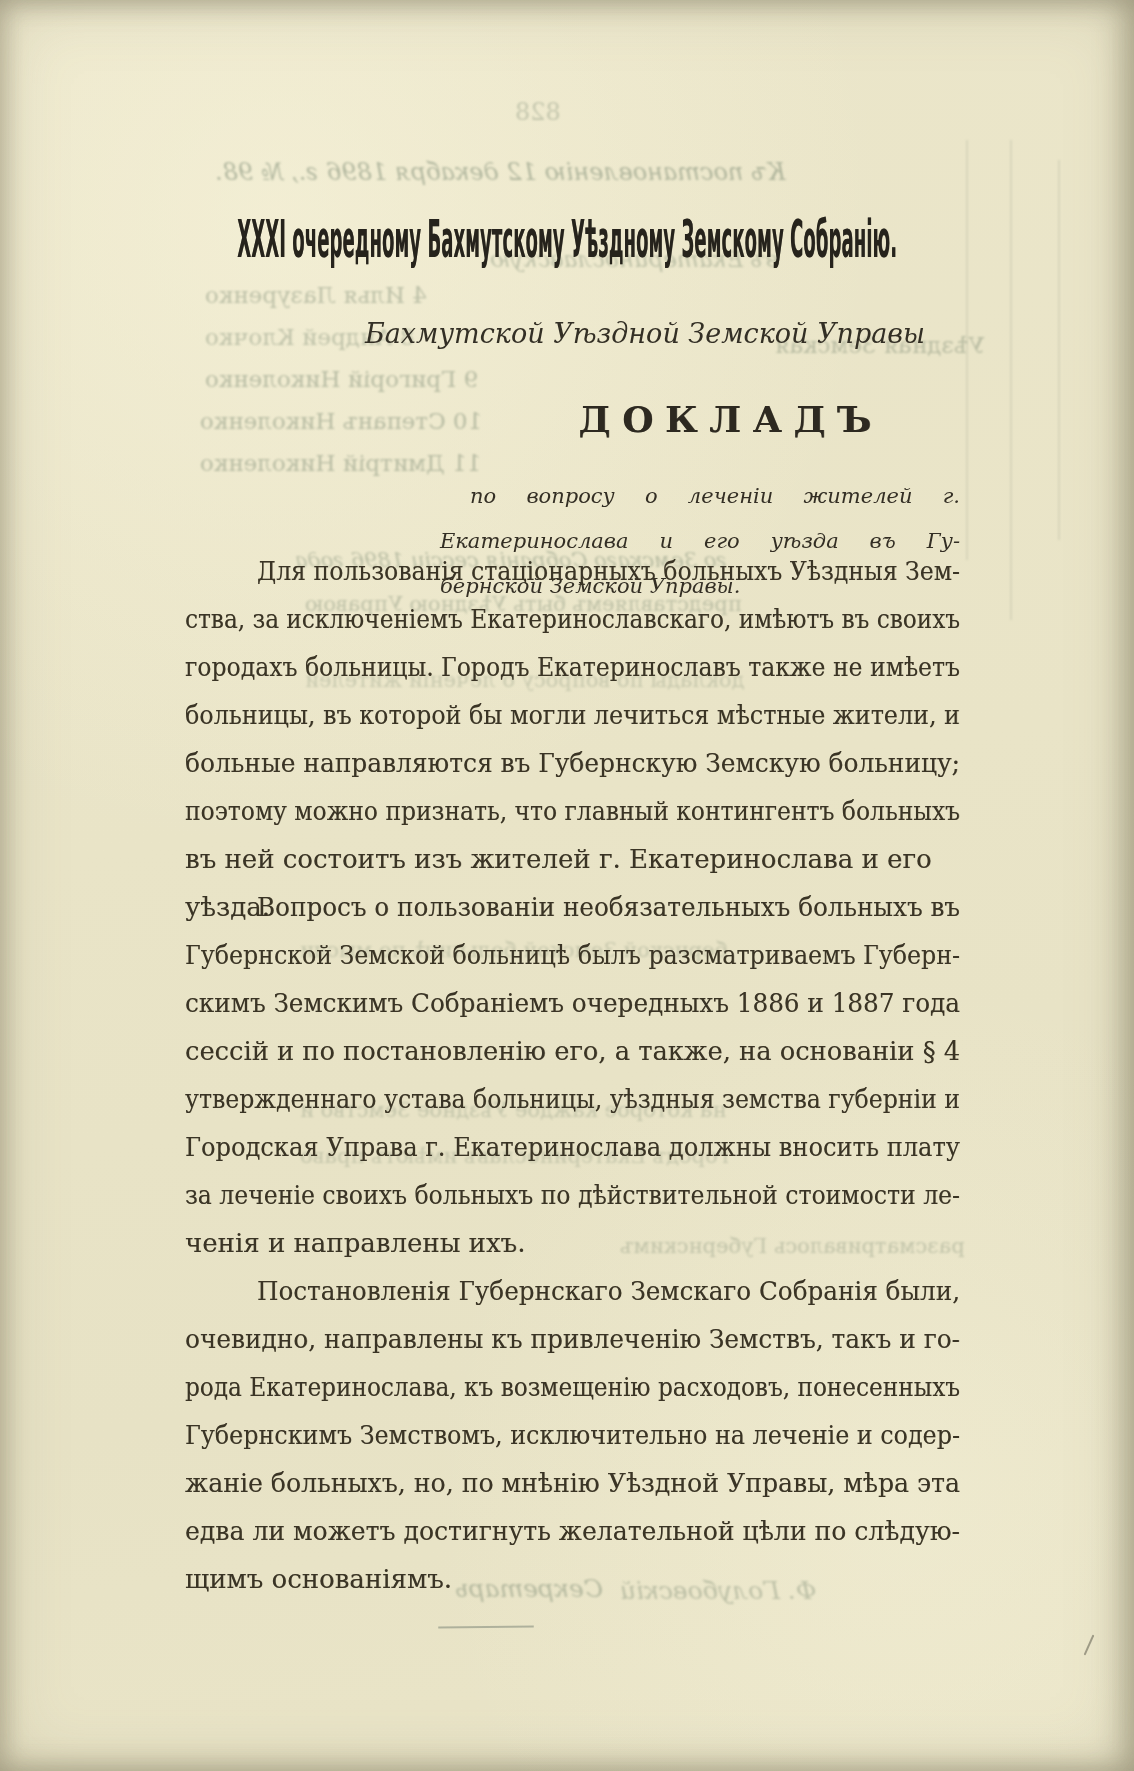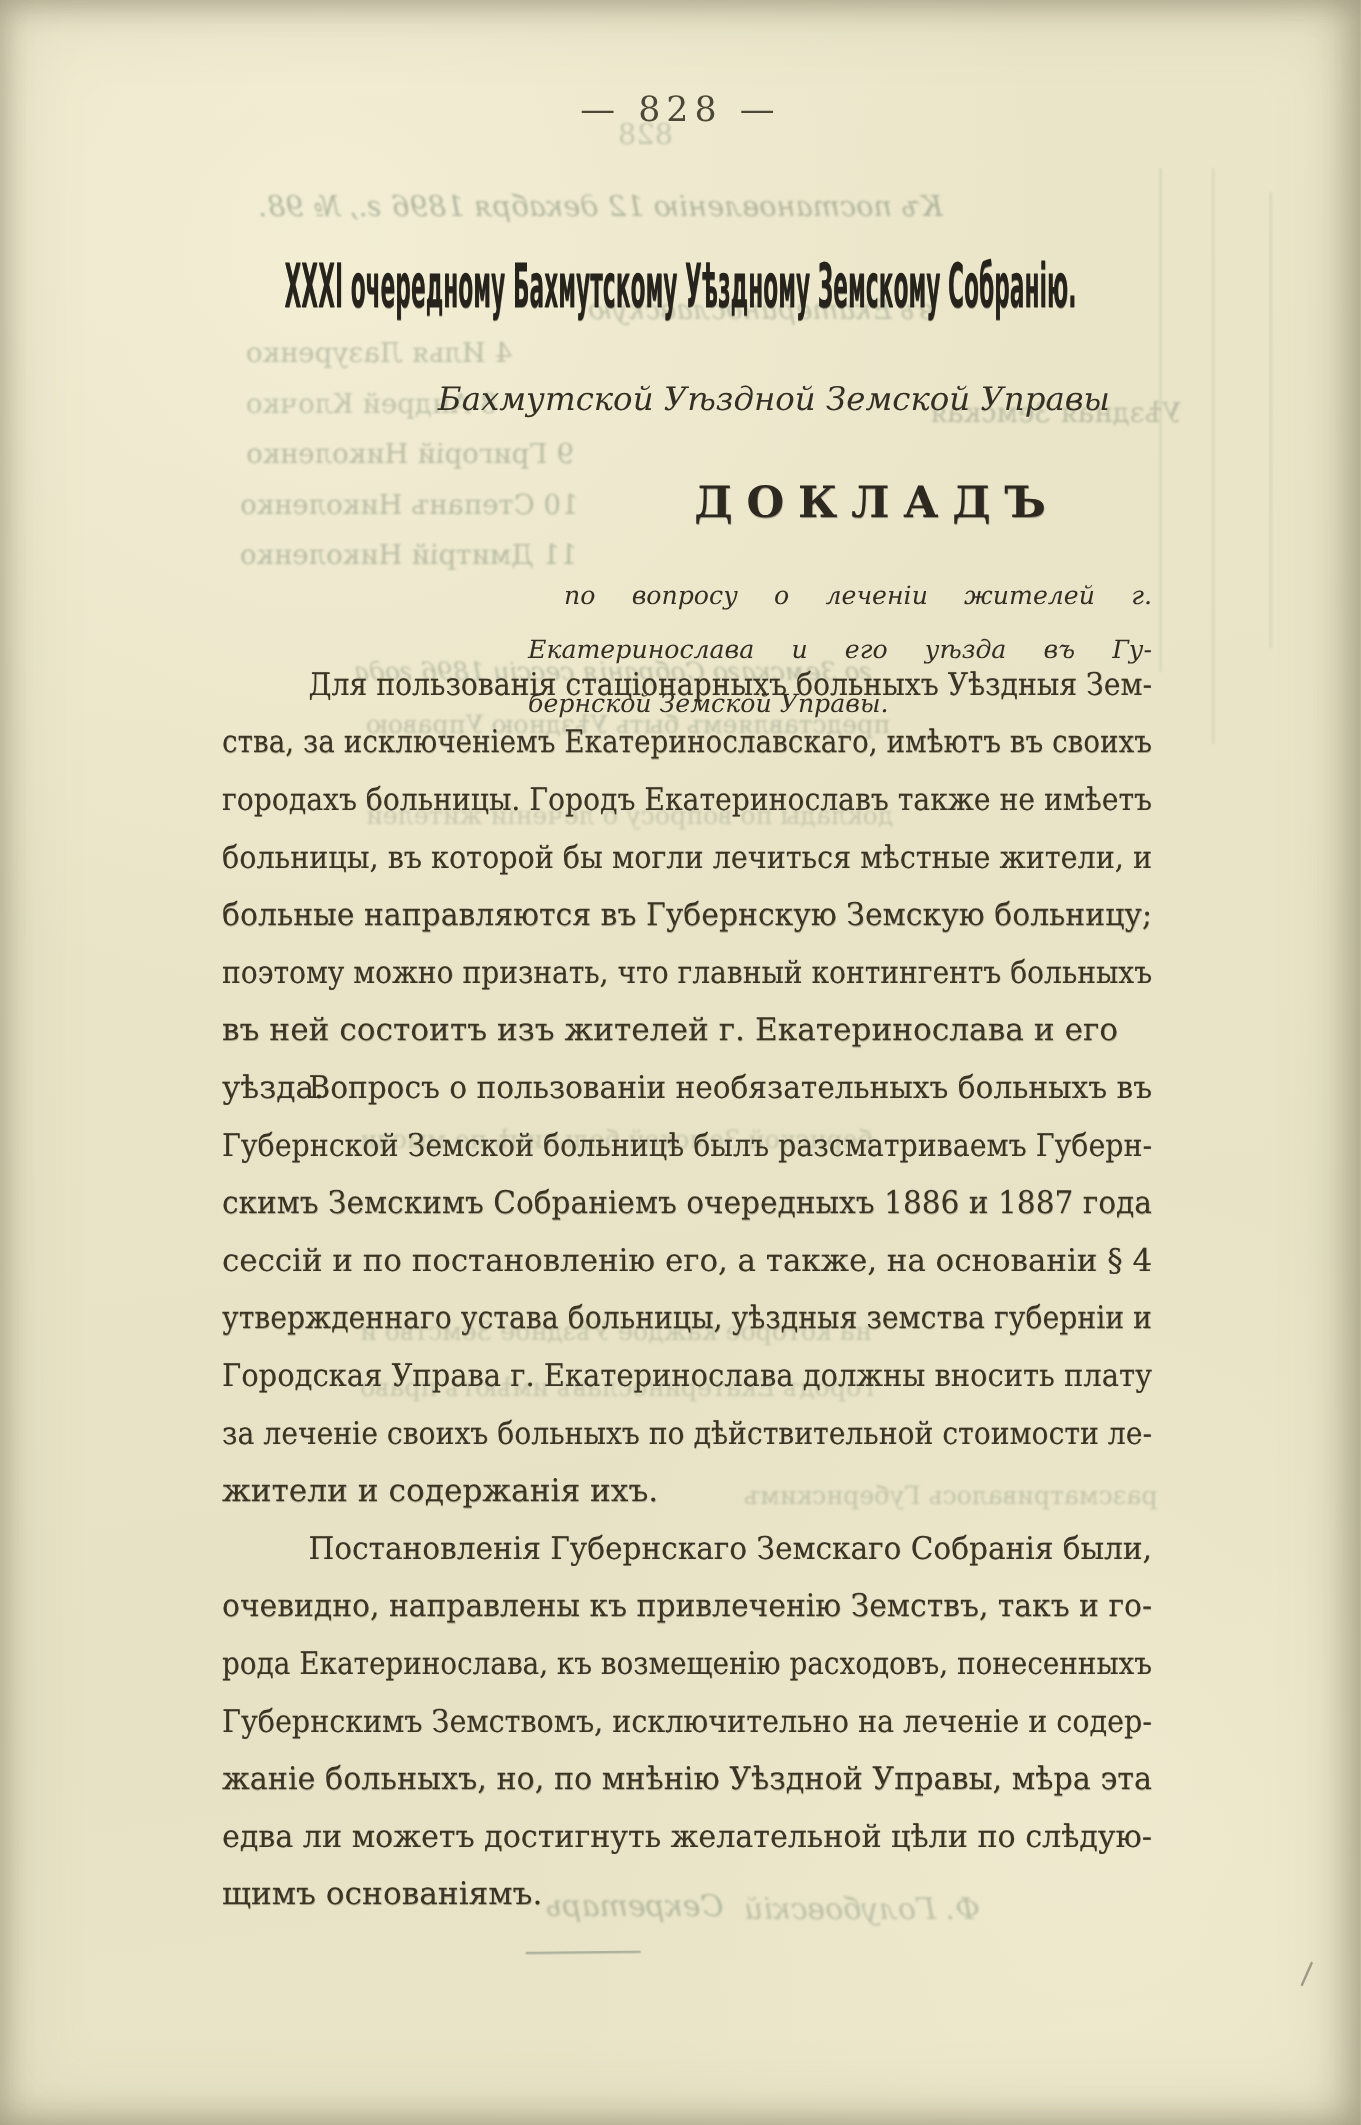--- a/index.html
+++ b/index.html
@@ -93,21 +93,20 @@
       <span class="ghost" style="left: 300px; top: 1098px; font-size: 21px; opacity: 0.32;">на которое каждое Уѣздное Земство и</span>
       <span class="ghost" style="left: 300px; top: 1144px; font-size: 21px; opacity: 0.3;">городъ Екатеринославъ имѣютъ право</span>
       <span class="ghost" style="left: 620px; top: 1234px; font-size: 21px; opacity: 0.35;">разсматривалось Губернскимъ</span>
       <span class="ghost gi" style="left: 455px; top: 1574px; font-size: 25px; opacity: 0.45;">Секретарь</span>
       <span class="ghost gi" style="left: 620px; top: 1576px; font-size: 25px; opacity: 0.4;">Ф. Голубовскій</span>
       <div class="gline" style="left: 966px; top: 140px; height: 420px;"></div>
       <div class="gline" style="left: 1010px; top: 140px; height: 480px;"></div>
       <div class="gline" style="left: 1058px; top: 160px; height: 380px;"></div>
     </div>
 
-  <div class="page-number">— 828 —</div>
 
   <h1 class="doc-title">
       <span id="title-fit" style="transform: scaleX(0.3559);">XXXI очередному Бахмутскому Уѣздному Земскому Собранію.</span>
     </h1>
 
   <p class="byline">Бахмутской Уѣздной Земской Управы</p>
 
   <h2 class="report-heading">ДОКЛАДЪ</h2>
 
   <div id="subject" class="subject">
@@ -124,21 +123,21 @@
       <div class="line" style="text-align: left; text-align-last: auto;"><span class="t" style="transform: scaleX(0.9568); display: inline-block; white-space: nowrap; transform-origin: 0px 50%;">больные направляются въ Губернскую Земскую больницу;</span></div>
       <div class="line" style="text-align: left; text-align-last: auto;"><span class="t" style="transform: scaleX(0.901); display: inline-block; white-space: nowrap; transform-origin: 0px 50%;">поэтому можно признать, что главный контингентъ больныхъ</span></div>
       <div class="line"><span class="t">въ ней состоитъ изъ жителей г. Екатеринослава и его уѣзда.</span></div>
       <div class="line indent" style="text-align: left; text-align-last: auto;"><span class="t" style="transform: scaleX(0.9484); display: inline-block; white-space: nowrap; transform-origin: 0px 50%;">Вопросъ о пользованіи необязательныхъ больныхъ въ</span></div>
       <div class="line" style="text-align: left; text-align-last: auto;"><span class="t" style="transform: scaleX(0.9115); display: inline-block; white-space: nowrap; transform-origin: 0px 50%;">Губернской Земской больницѣ былъ разсматриваемъ Губерн-</span></div>
       <div class="line" style="text-align: left; text-align-last: auto;"><span class="t" style="transform: scaleX(0.9491); display: inline-block; white-space: nowrap; transform-origin: 0px 50%;">скимъ Земскимъ Собраніемъ очередныхъ 1886 и 1887 года</span></div>
       <div class="line" style="text-align: left; text-align-last: auto;"><span class="t" style="transform: scaleX(0.9889); display: inline-block; white-space: nowrap; transform-origin: 0px 50%;">сессій и по постановленію его, а также, на основаніи § 4</span></div>
       <div class="line" style="text-align: left; text-align-last: auto;"><span class="t" style="transform: scaleX(0.9072); display: inline-block; white-space: nowrap; transform-origin: 0px 50%;">утвержденнаго устава больницы, уѣздныя земства губерніи и</span></div>
       <div class="line" style="text-align: left; text-align-last: auto;"><span class="t" style="transform: scaleX(0.928); display: inline-block; white-space: nowrap; transform-origin: 0px 50%;">Городская Управа г. Екатеринослава должны вносить плату</span></div>
       <div class="line" style="text-align: right; text-align-last: auto;"><span class="t" style="transform: scaleX(0.9053); display: inline-block; white-space: nowrap; transform-origin: 0px 50%;">за леченіе своихъ больныхъ по дѣйствительной стоимости ле-</span></div>
-      <div class="line"><span class="t">жители и содержанія ихъ.</span></div>
+      <div class="line"><span class="t">ченія и направлены ихъ.</span></div>
       <div class="line indent" style="text-align: left; text-align-last: auto;"><span class="t" style="transform: scaleX(0.9477); display: inline-block; white-space: nowrap; transform-origin: 0px 50%;">Постановленія Губернскаго Земскаго Собранія были,</span></div>
       <div class="line" style="text-align: left; text-align-last: auto;"><span class="t" style="transform: scaleX(0.9545); display: inline-block; white-space: nowrap; transform-origin: 0px 50%;">очевидно, направлены къ привлеченію Земствъ, такъ и го-</span></div>
       <div class="line" style="text-align: left; text-align-last: auto;"><span class="t" style="transform: scaleX(0.8922); display: inline-block; white-space: nowrap; transform-origin: 0px 50%;">рода Екатеринослава, къ возмещенію расходовъ, понесенныхъ</span></div>
       <div class="line" style="text-align: left; text-align-last: auto;"><span class="t" style="transform: scaleX(0.916); display: inline-block; white-space: nowrap; transform-origin: 0px 50%;">Губернскимъ Земствомъ, исключительно на леченіе и содер-</span></div>
       <div class="line" style="text-align: left; text-align-last: auto;"><span class="t" style="transform: scaleX(0.9674); display: inline-block; white-space: nowrap; transform-origin: 0px 50%;">жаніе больныхъ, но, по мнѣнію Уѣздной Управы, мѣра эта</span></div>
       <div class="line" style="text-align: left; text-align-last: auto;"><span class="t" style="transform: scaleX(0.9653); display: inline-block; white-space: nowrap; transform-origin: 0px 50%;">едва ли можетъ достигнуть желательной цѣли по слѣдую-</span></div>
       <div class="line"><span class="t">щимъ основаніямъ.</span></div>
     </div>
 
   <div class="footer-rule"></div>

